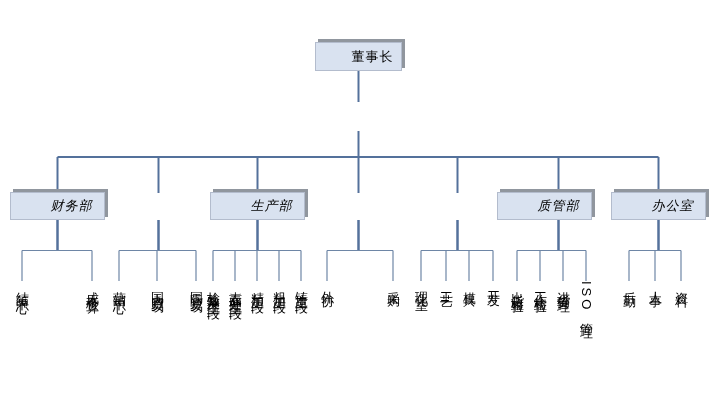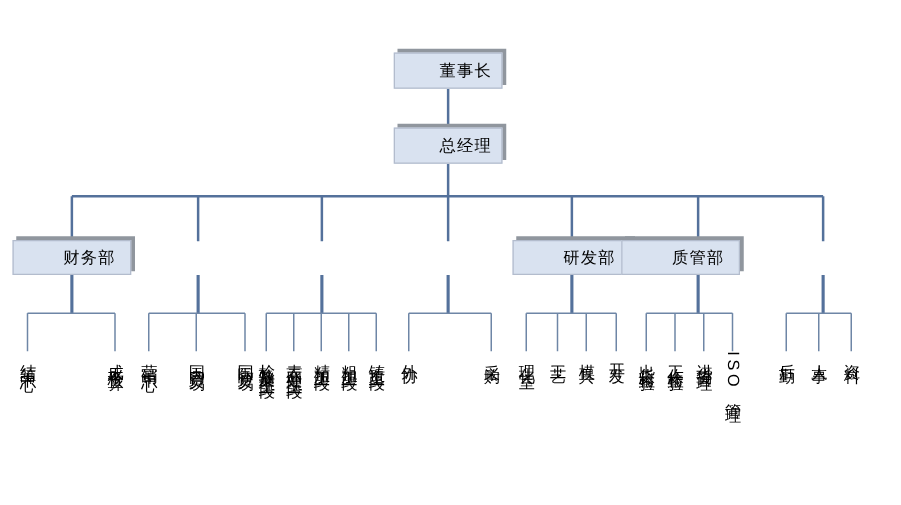--- a/index.html
+++ b/index.html
@@ -17,21 +17,21 @@
     box-sizing:border-box;
     background:#d9e2f0;
     border:1px solid #b3bccd;
     box-shadow:3px -3px 0 0 #90969e;
     display:flex;align-items:center;justify-content:center;
     font-size:13px;
     letter-spacing:1px;
     padding-left:28px;
   }
   .top-node{left:315px;width:87px;height:29px;}
-  .dept{top:192px;width:95px;height:28px;}
+  .dept{top:192px;width:95px;height:28px;font-style:italic;}
   .vlabel{
     position:absolute;
     top:281px;
     writing-mode:vertical-rl;
     text-orientation:mixed;
     font-size:13px;
     line-height:16px;
     letter-spacing:3px;
     white-space:nowrap;
   }
@@ -99,25 +99,25 @@
 
       <line x1="629" y1="250.5" x2="681" y2="250.5"></line>
       <line x1="629" y1="250.5" x2="629" y2="281"></line>
       <line x1="655" y1="250.5" x2="655" y2="281"></line>
       <line x1="681" y1="250.5" x2="681" y2="281"></line>
     </g>
   </svg>
 
   <div class="node top-node" style="top:42px">董事长</div>
 
-  <div class="node top-node" style="top:102px">总经理</div>
 
   <div class="node dept" style="left:10px">财务部</div>
-  <div class="node dept" style="left:410px">研发部</div>
+  <div class="node dept" style="left:210px">生产部</div>
   <div class="node dept" style="left:497px">质管部</div>
+  <div class="node dept" style="left:611px">办公室</div>
 
   <div class="vlabel" style="left:14px">结算中心</div>
   <div class="vlabel" style="left:84px">成本核算</div>
 
   <div class="vlabel" style="left:111px">营销中心</div>
   <div class="vlabel" style="left:149px">国内贸易</div>
   <div class="vlabel" style="left:188px">国际贸易</div>
 
   <div class="vlabel" style="left:205px">检验及理工段</div>
   <div class="vlabel" style="left:227px">表面处理工段</div>

